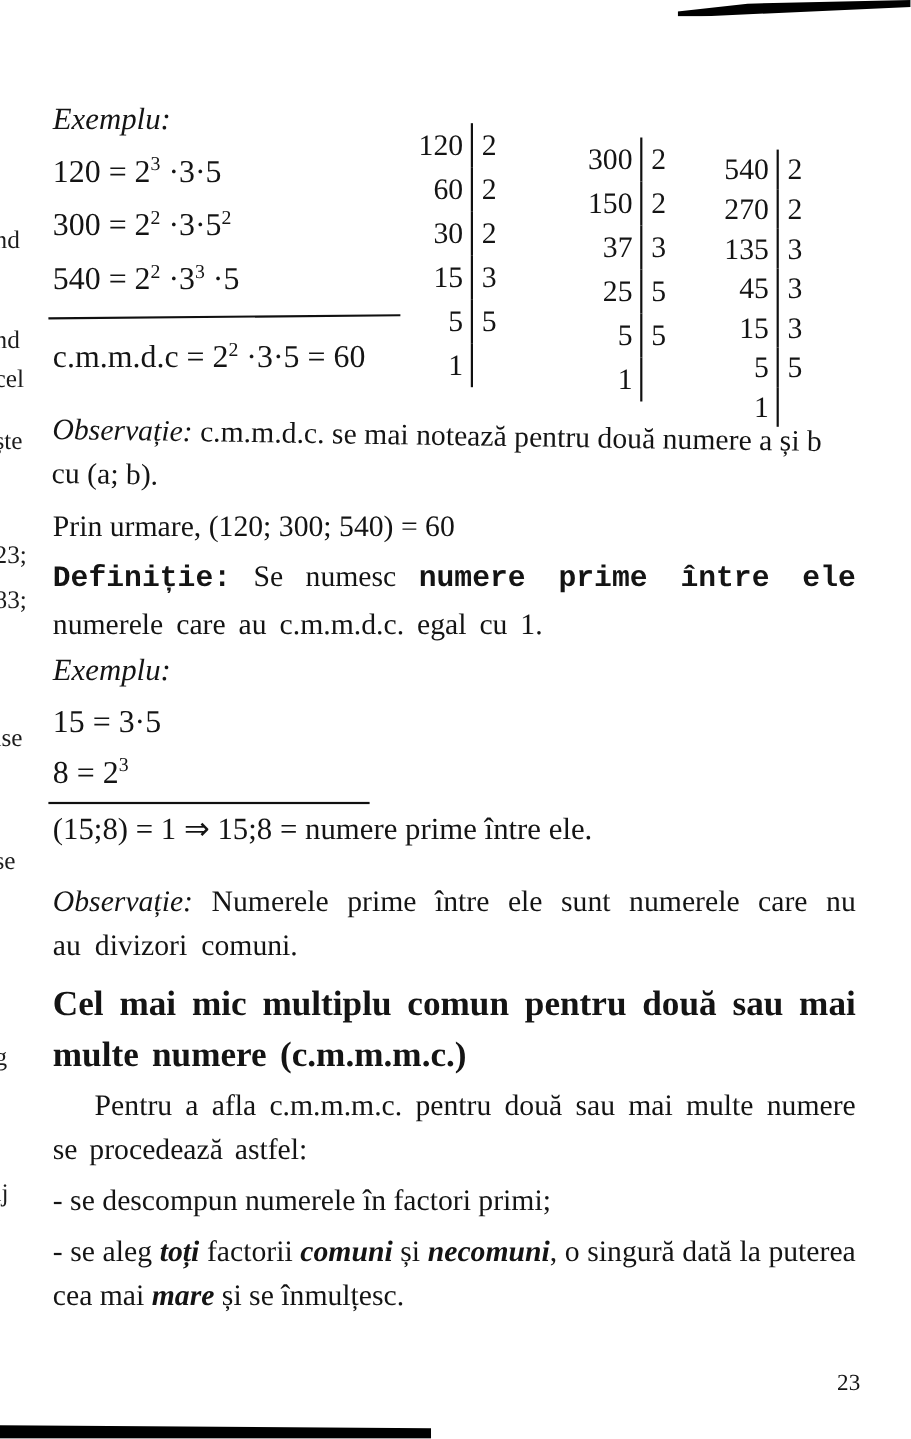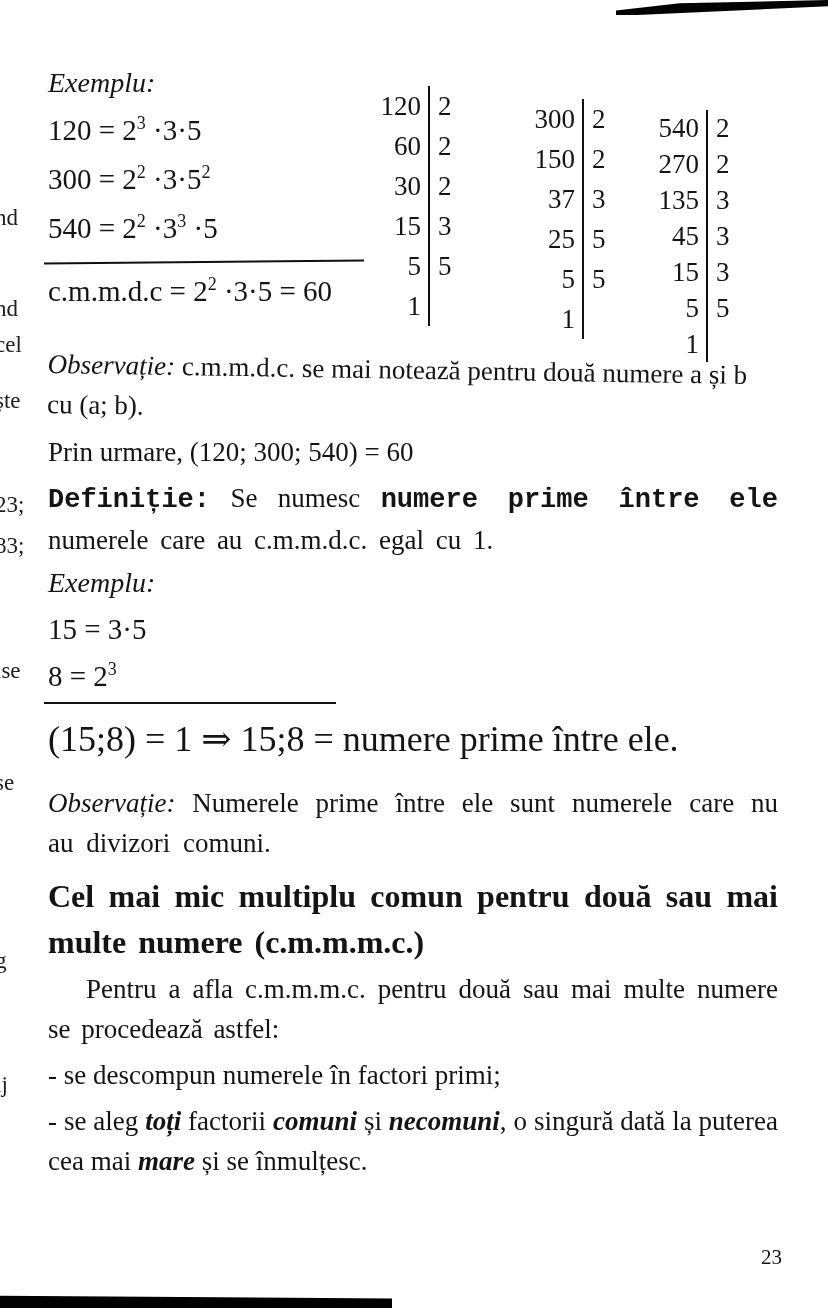--- a/index.html
+++ b/index.html
@@ -2,26 +2,26 @@
 <html><head>
 <meta charset="utf-8">
 <style>
   * { margin:0; padding:0; box-sizing:border-box; }
   html, body { background:#ffffff; }
   .page {
     position:relative; width:828px; height:1308px; background:#ffffff;
     overflow:hidden; font-family:"Liberation Serif","DejaVu Serif",serif;
     color:#141414;
   }
-  .content { position:absolute; left:48px; top:66px; width:730px; }
+  .content { position:absolute; left:48px; top:92px; width:730px; }
   .top-section { position:relative; height:274px; }
   .label { font-style:italic; font-size:28px; line-height:34px; margin-bottom:6px; }
   .math { font-size:29px; line-height:49px; white-space:nowrap; }
   .math.m2 { line-height:47px; }
-  .math.m3 { font-size:36px; line-height:44px; margin-top:13px; }
+  .math.m3 { font-size:28px; line-height:44px; margin-top:2px;font-family:Liberation Serif, serif; }
   .sup { vertical-align:super; font-size:0.62em; line-height:0; }
   .rule { height:2px; background:#101010; }
   .rule-1 { width:320px; margin:8px 0 2px -4px; transform:rotate(-0.5deg); }
   .rule-2 { width:292px; margin:2px 0 0 -4px; }
   .ladder { position:absolute; font-size:27px; line-height:40px; }
   .ladder-row { display:flex; }
   .ladder-num { width:58px; text-align:right; padding-right:7px; border-right:2px solid #101010; }
   .ladder-div { padding-left:8px; width:30px; }
   p.body { font-size:27px; line-height:40px; margin-top:4px; }
   .just { text-align:justify; }
@@ -70,21 +70,21 @@
 
   <div class="content">
 
     <div class="top-section">
       <div class="eq-col">
         <p class="label">Exemplu:</p>
         <p class="math"><span>120 = 2</span><span class="sup">3</span><span> ·3·5</span></p>
         <p class="math"><span>300 = 2</span><span class="sup">2</span><span> ·3·5</span><span class="sup">2</span></p>
         <p class="math"><span>540 = 2</span><span class="sup">2</span><span> ·3</span><span class="sup">3</span><span> ·5</span></p>
         <div class="rule rule-1"></div>
-        <p class="math" style="margin-top:4px"><span>c.m.m.d.c = 2</span><span class="sup">2</span><span> ·3·5 = 60</span></p>
+        <p class="math" style="margin-top:12px"><span>c.m.m.d.c = 2</span><span class="sup">2</span><span> ·3·5 = 60</span></p>
       </div>
       <div class="ladder" style="left:324px; top:20px; line-height:40px;">
           <div class="ladder-row">
             <span class="ladder-num">120</span>
             <span class="ladder-div">2</span>
           </div>
           <div class="ladder-row">
             <span class="ladder-num">60</span>
             <span class="ladder-div">2</span>
           </div>

